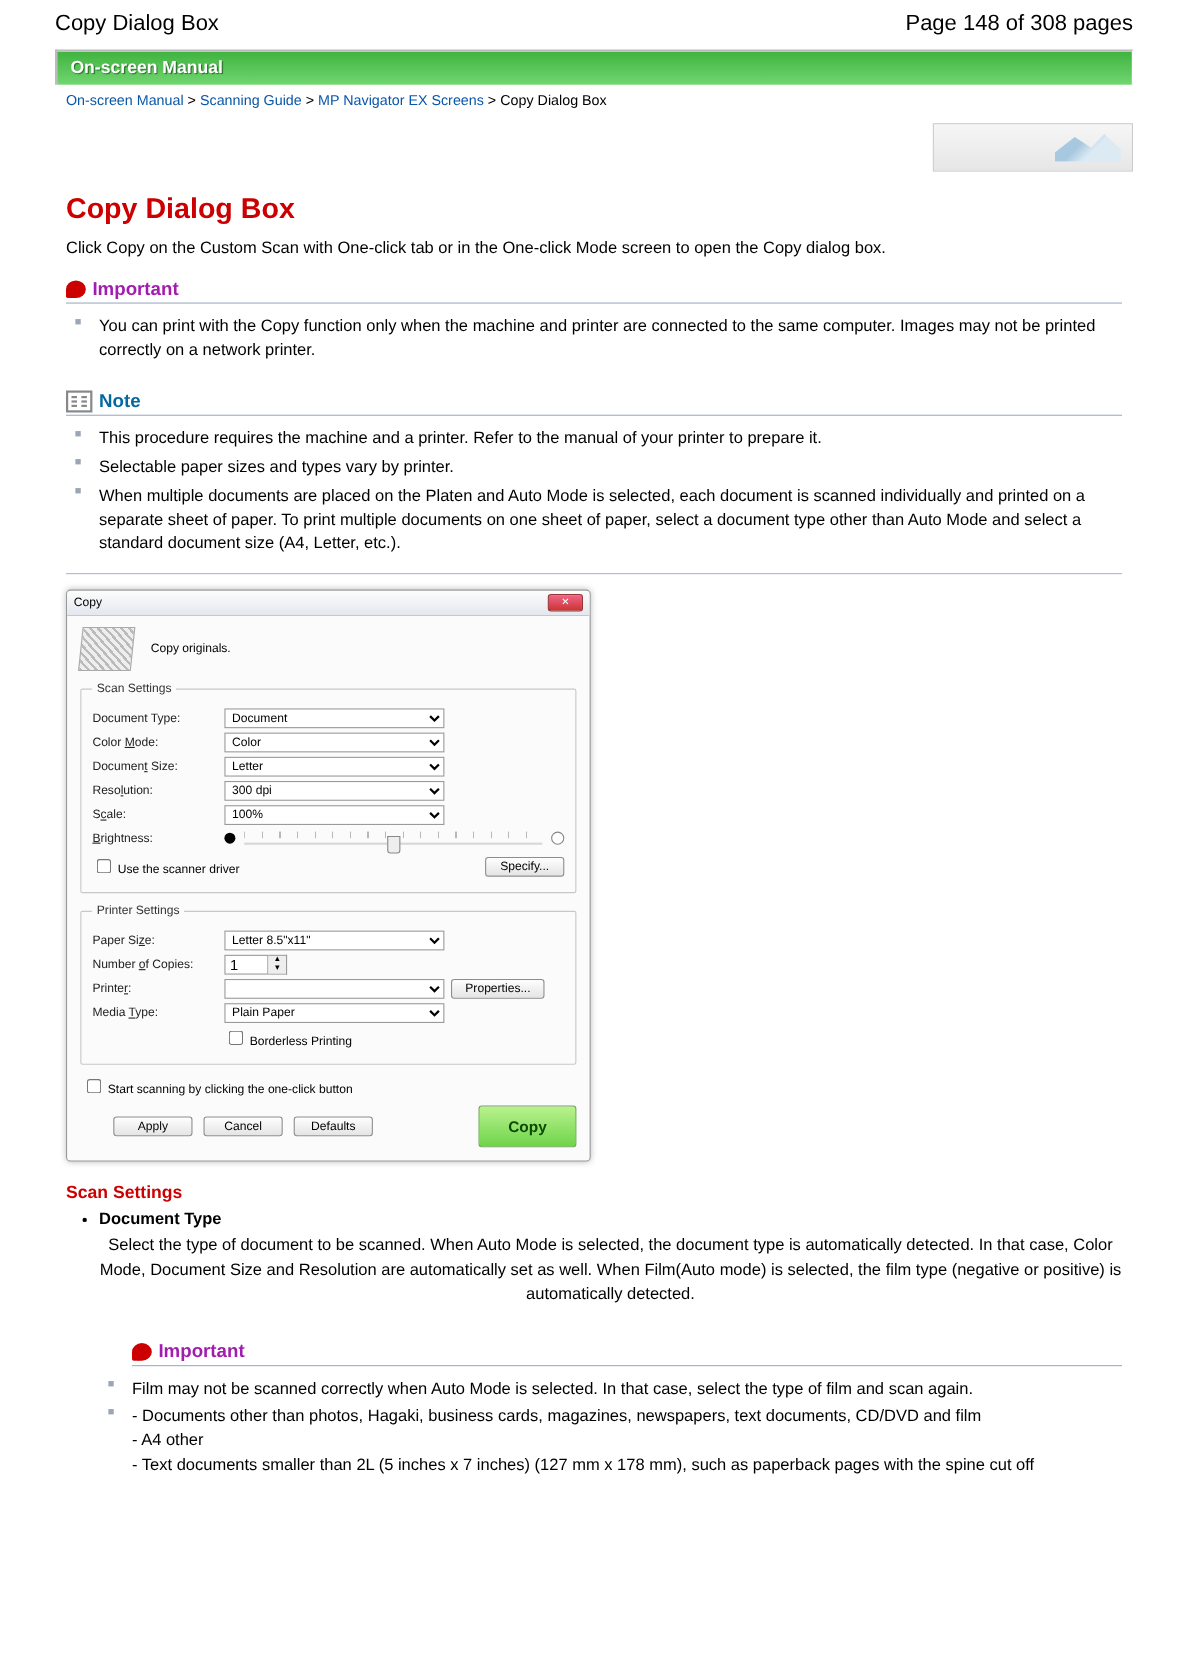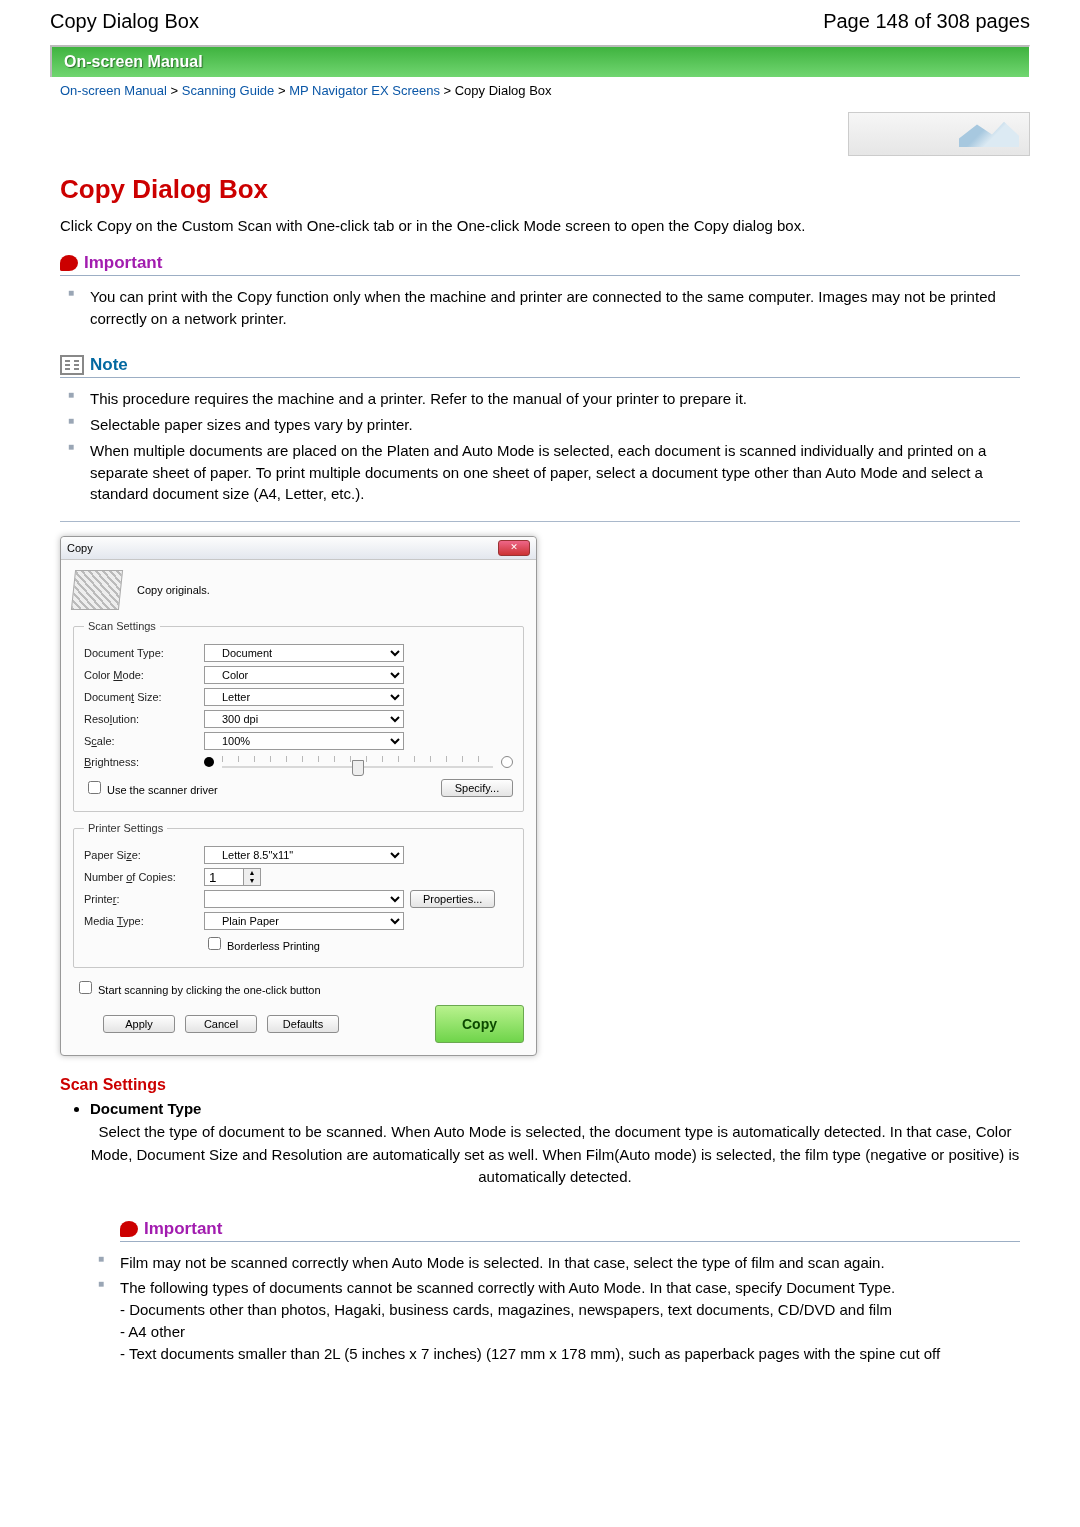--- a/index.html
+++ b/index.html
@@ -157,21 +157,21 @@
     padding: 8px 10px 10px 10px;
     margin: 0 0 10px 0;
   }
   legend { padding: 0 4px; color:#333; }
   .row { display:flex; align-items:center; margin:4px 0; }
   .lbl { width: 120px; color:#222; }
   .lbl .ul { text-decoration: underline; }
   select.dlg-sel, input.dlg-inp {
     border:1px solid #9a9a9a;
     font-size:11px;
-    padding: 1px 13px;
+    padding: 1px 2px;
     background:#fff;
     height: 18px;
     box-sizing: border-box;
   }
   select.dlg-sel { width: 200px; }
   .wide { width: 215px; }
   .spin { width: 60px; display:flex; }
   .spin input { width:40px; border:1px solid #9a9a9a; text-align:left; padding-left:4px; height:18px; box-sizing:border-box;}
   .spin .arrows { width:16px; border:1px solid #9a9a9a; border-left:none; display:flex; flex-direction:column;}
   .spin .arrows div{flex:1; text-align:center; font-size:7px; line-height:7px; background:#eee;}
@@ -366,21 +366,20 @@
       <span>Document Type</span>
       <span class="desc">Select the type of document to be scanned. When Auto Mode is selected, the document type is automatically detected. In that case, Color Mode, Document Size and Resolution are automatically set as well. When Film(Auto mode) is selected, the film type (negative or positive) is automatically detected.</span>
 
       <div class="callout-title inner-callout" style="margin-top:14px;">
         <span class="chat-icon"></span>
         <span>Important</span>
       </div>
       <ul class="square inner-callout inner-list-pad" style="font-weight:normal;">
         <li>Film may not be scanned correctly when Auto Mode is selected. In that case, select the type of film and scan again.</li>
         <li>
-          <span>The following types of documents cannot be scanned correctly with Auto Mode. In that case, specify Document Type.</span>
           <span class="sub-line">- Documents other than photos, Hagaki, business cards, magazines, newspapers, text documents, CD/DVD and film</span>
           <span class="sub-line">- A4 other</span>
           <span class="sub-line">- Text documents smaller than 2L (5 inches x 7 inches) (127 mm x 178 mm), such as paperback pages with the spine cut off</span>
         </li>
       </ul>
     </li>
   </ul>
 </div>
 
 </body></html>

